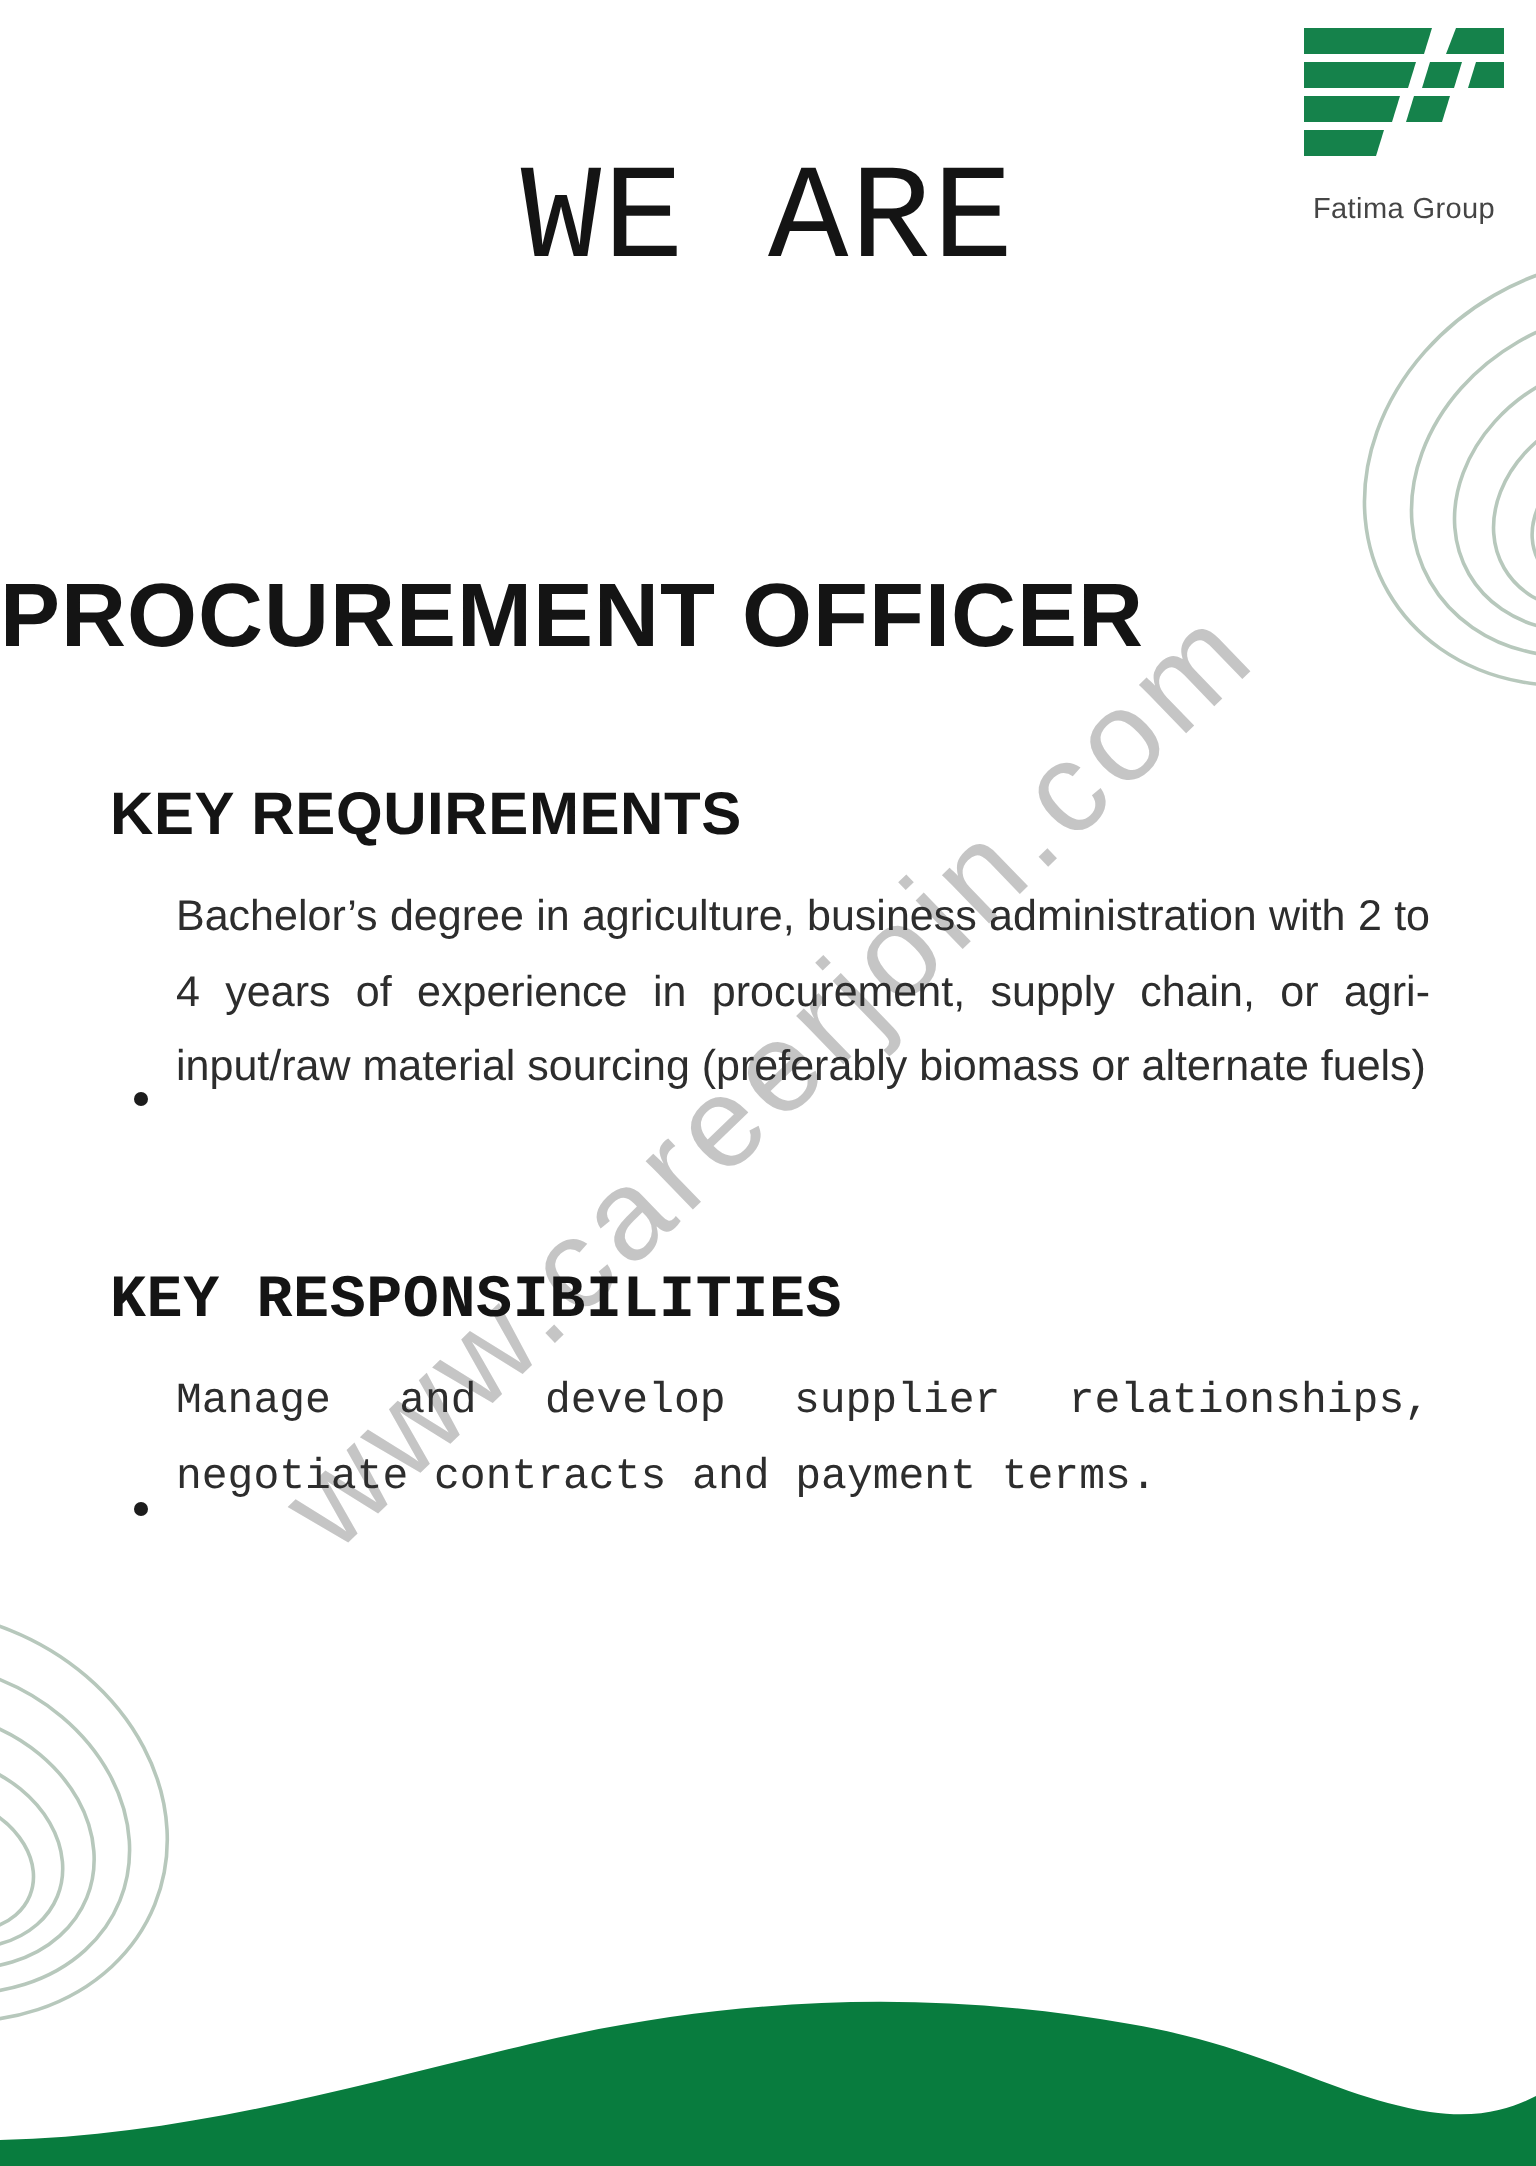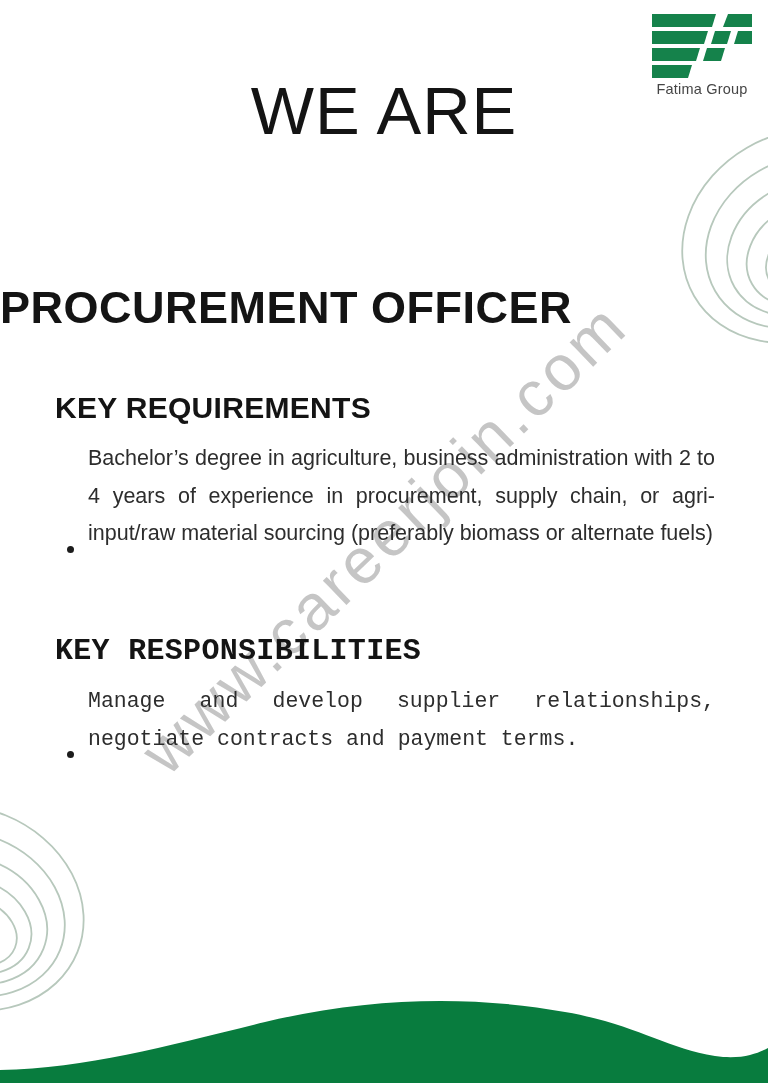--- a/index.html
+++ b/index.html
@@ -35,33 +35,33 @@
     font-size:64px;
     letter-spacing:4px;
     color:var(--watermark);
     opacity:.62;
     white-space:nowrap;
     z-index:1;
   }
   
   .logo{
     position:absolute;top:14px;right:10px;width:112px;
-    display:flex;flex-direction:column;align-items:center;gap:3px;
+    display:flex;flex-direction:column;align-items:center;gap:19px;
     z-index:2;
   }
   .logo svg .bar{fill:var(--logo-green);}
   .logo-text{
     font-size:14.5px;color:#454545;letter-spacing:.2px;
   }
   
   .hero{
     position:absolute;top:76px;left:0;width:768px;
     text-align:center;z-index:2;
     font-size:67px;line-height:1.05;font-weight:400;
-    letter-spacing:1px;color:var(--ink);
+    letter-spacing:1px;color:var(--ink);font-family:Liberation Mono, monospace;
   }
   
   .job-title{
     position:absolute;top:282px;left:0;width:768px;
     z-index:2;
     font-size:45px;font-weight:700;letter-spacing:.5px;color:var(--ink);
   }
   
   .section{
     position:absolute;left:55px;width:660px;z-index:2;

